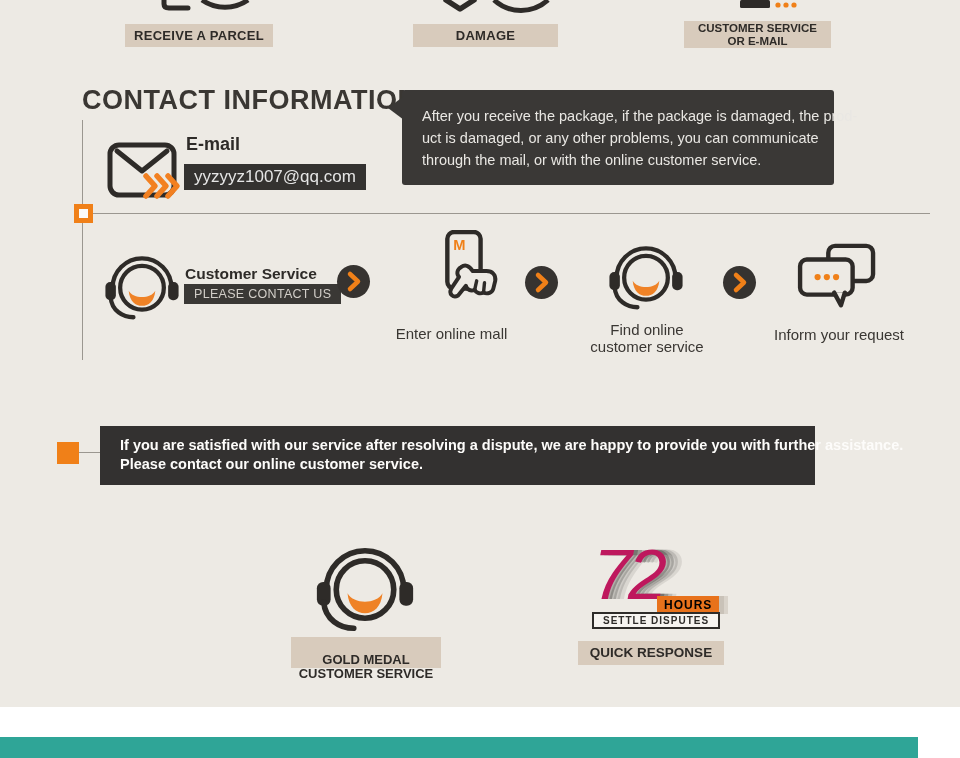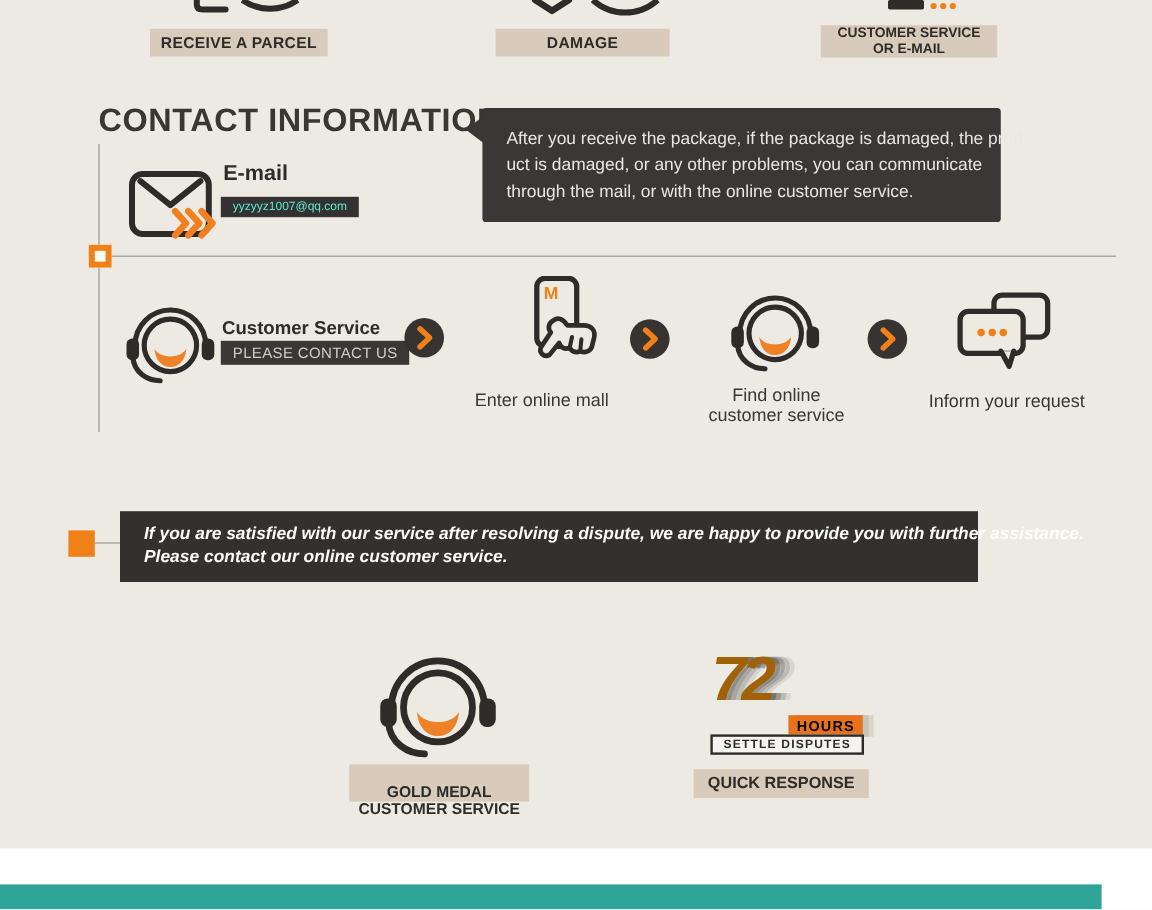--- a/index.html
+++ b/index.html
@@ -21,22 +21,22 @@
   .sq-fill{position:absolute;width:22px;height:22px;background:#F08018;}
   .label-bold{position:absolute;font-weight:bold;color:#2e2b28;white-space:nowrap;}
   .pill{position:absolute;background:#3A3835;color:#D2CEC8;font-size:12.5px;letter-spacing:.3px;
         padding:3px 10px;white-space:nowrap;}
   .chev-circle{position:absolute;width:33px;height:33px;border-radius:50%;background:#363330;
         display:flex;align-items:center;justify-content:center;}
   .step-label{position:absolute;font-size:15px;color:#3a3733;text-align:center;line-height:1.12;}
   .banner{position:absolute;background:#333130;}
   .banner-text{padding:10px 0 0 20px;color:#FDFCFA;font-weight:bold;font-size:14.5px;line-height:1.3;}
   .banner-text div{white-space:nowrap;}
-  .num72{position:absolute;font-size:52px;line-height:1;font-weight:700;font-style:italic;
-        letter-spacing:-4px;color:#a16207;
+  .num72{position:absolute;font-size:70px;line-height:1;font-weight:400;font-style:italic;
+        letter-spacing:-4px;color:#be185d;
         text-shadow:4px 0 0 rgba(46,44,41,.32),8px 0 0 rgba(46,44,41,.24),12px 0 0 rgba(46,44,41,.16),16px 0 0 rgba(46,44,41,.10);}
   .hours{position:absolute;background:#E8721B;color:#000000;font-weight:bold;font-size:12px;
         letter-spacing:1px;padding:2px 7px;box-shadow:5px 0 0 #c9c2b8,9px 0 0 #d9d3ca;}
   .settle{position:absolute;border:2px solid #2E2C29;background:#F6F4F0;color:#2E2C29;
         font-weight:bold;font-size:10px;letter-spacing:1px;padding:1px 9px;white-space:nowrap;}
   .teal-bar{position:absolute;left:0;top:737px;width:918px;height:21px;background:#2FA597;}
 </style>
 </head>
 <body>
 
@@ -76,21 +76,21 @@
     </div>
 
     <svg class="abs" style="left:106px;top:138px;" width="80" height="64" viewBox="0 0 80 64">
       <rect x="4" y="7" width="64" height="50" rx="9" fill="none" stroke="#2E2B28" stroke-width="5"></rect>
       <path d="M11,13 L36,33 L61,13" fill="none" stroke="#2E2B28" stroke-width="5" stroke-linecap="round" stroke-linejoin="round"></path>
       <path d="M40,38 L49,48 L40,58" fill="none" stroke="#F28021" stroke-width="5.5" stroke-linecap="round" stroke-linejoin="round"></path>
       <path d="M51,38 L60,48 L51,58" fill="none" stroke="#F28021" stroke-width="5.5" stroke-linecap="round" stroke-linejoin="round"></path>
       <path d="M62,38 L71,48 L62,58" fill="none" stroke="#F28021" stroke-width="5.5" stroke-linecap="round" stroke-linejoin="round"></path>
     </svg>
     <div class="label-bold" style="left:186px;top:134px;font-size:18px;">E-mail</div>
-    <div class="abs dark-box" style="left:184px;top:164px;font-size:10px;padding:3px 10px;white-space:nowrap;color:#5eead4;">yyzyyz1007@qq.com</div>
+    <div class="abs dark-box" style="left:184px;top:164px;font-size:17px;padding:3px 10px;white-space:nowrap;color:#e5e5e5;">yyzyyz1007@qq.com</div>
 
     <div class="vline" style="left:82px;top:120px;height:240px;"></div>
     <div class="hline" style="left:84px;top:213px;width:846px;"></div>
     <div class="sq-outline" style="left:74px;top:204px;"></div>
 
     <svg class="abs" style="left:104px;top:244px;" width="76" height="80" viewBox="0 0 80 84">
       <path d="M9 46 A31 31 0 1 1 71 46" fill="none" stroke="#2E2B28" stroke-width="4.5" stroke-linecap="round"></path>
       <circle cx="40" cy="46" r="23" fill="none" stroke="#2E2B28" stroke-width="4.5"></circle>
       <rect x="1.5" y="40" width="11" height="19" rx="5" fill="#2E2B28"></rect>
       <rect x="67.5" y="40" width="11" height="19" rx="5" fill="#2E2B28"></rect>
@@ -144,21 +144,21 @@
       <rect x="3" y="17" width="54" height="36" rx="7" fill="#EDEAE4" stroke="#2E2B28" stroke-width="4.5"></rect>
       <path d="M38 51 L45 64 L49 51" fill="#EDEAE4" stroke="#2E2B28" stroke-width="4.5" stroke-linejoin="round" stroke-linecap="round"></path>
       <circle cx="21" cy="35" r="3.2" fill="#F08018"></circle>
       <circle cx="30.5" cy="35" r="3.2" fill="#F08018"></circle>
       <circle cx="40" cy="35" r="3.2" fill="#F08018"></circle>
     </svg>
     <div class="step-label" style="left:765px;top:327px;width:148px;">Inform your request</div>
 
     <div class="sq-fill" style="left:57px;top:442px;"></div>
     <div class="hline" style="left:79px;top:452px;width:21px;"></div>
-    <div class="banner" style="left:100px;top:426px;width:715px;height:59px;font-style:italic;">
+    <div class="banner" style="left:100px;top:426px;width:715px;height:59px;">
       <div class="banner-text">
         <div>If you are satisfied with our service after resolving a dispute, we are happy to provide you with further assistance.</div>
         <div>Please contact our online customer service.</div>
       </div>
     </div>
 
     <svg class="abs" style="left:315px;top:532px;" width="100" height="105" viewBox="0 0 80 84">
       <path d="M9 46 A31 31 0 1 1 71 46" fill="none" stroke="#2E2B28" stroke-width="4.5" stroke-linecap="round"></path>
       <circle cx="40" cy="46" r="23" fill="none" stroke="#2E2B28" stroke-width="4.5"></circle>
       <rect x="1.5" y="40" width="11" height="19" rx="5" fill="#2E2B28"></rect>

